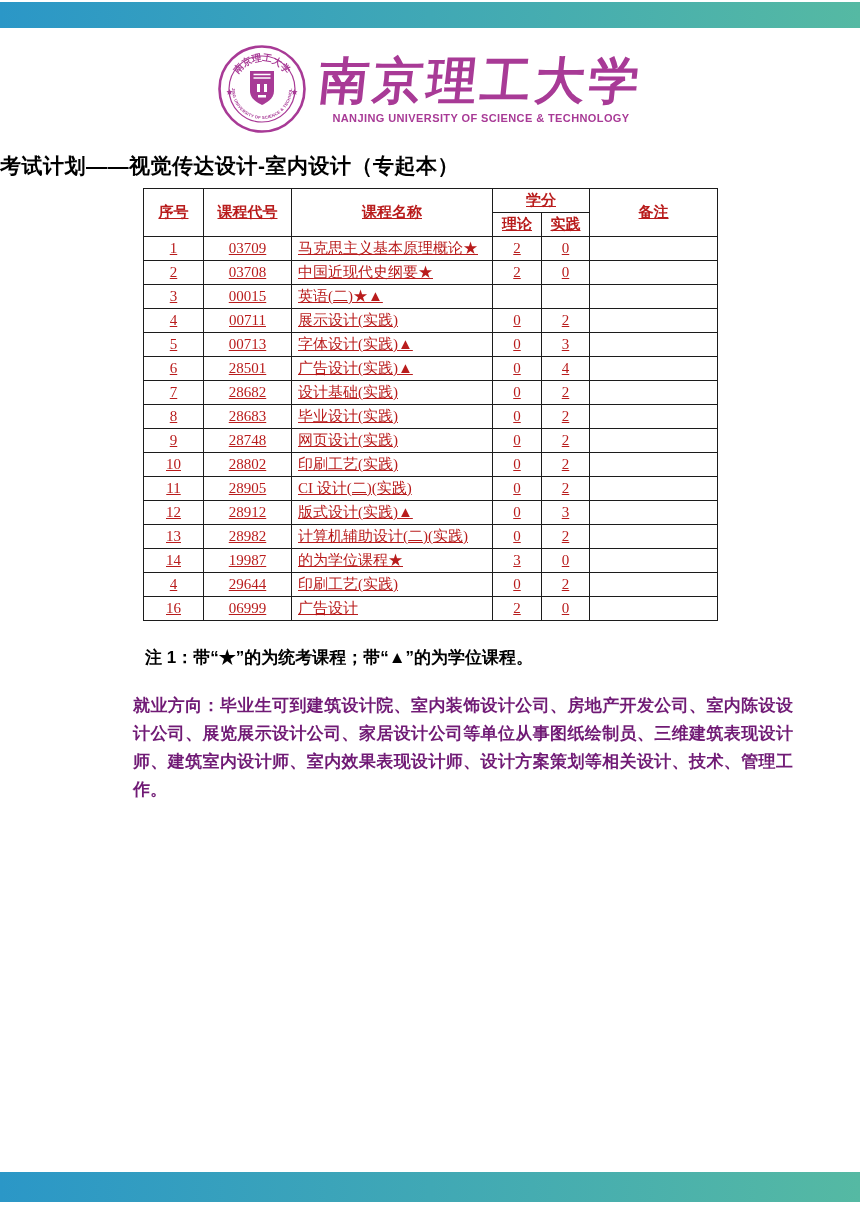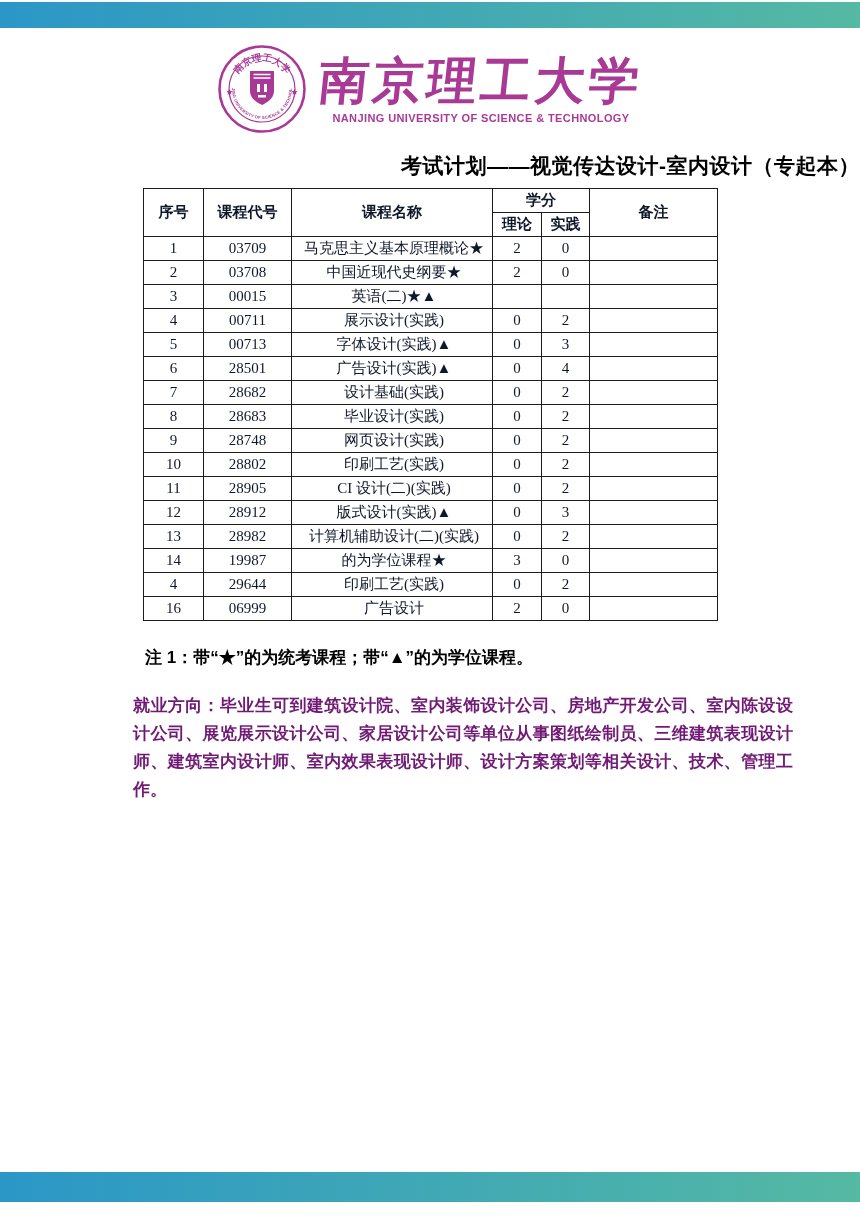--- a/index.html
+++ b/index.html
@@ -26,36 +26,36 @@
     font-size:50px;font-weight:bold;line-height:54px;
     font-family:"DejaVu Serif","Liberation Serif",serif;
     transform:skewX(-6deg);letter-spacing:4px;white-space:nowrap;
   }
   .logo-en{
     font-size:11px;font-weight:bold;letter-spacing:0.4px;margin-top:4px;white-space:nowrap;
   }
 
   
   .doc-title{
-    position:absolute;top:152px;left:0;width:860px;text-align:right;
+    position:absolute;top:152px;left:0;width:860px;text-align:left;
     font-size:21px;font-weight:bold;letter-spacing:0.5px;color:#000;
   }
 
   
   .plan-table{
     position:absolute;top:188px;left:143px;
     border-collapse:collapse;table-layout:fixed;width:574px;
-    font-family:"Liberation Serif","DejaVu Serif",serif;font-size:15px;color:#0f172a;
+    font-family:"Liberation Serif","DejaVu Serif",serif;font-size:15px;color:#b91c1c;text-decoration:underline;
   }
   .plan-table th,.plan-table td{
     border:1.4px solid #1c1c1c;padding:0 2px;height:23px;line-height:23px;
     text-align:center;overflow:hidden;white-space:nowrap;font-weight:normal;
   }
   .plan-table th{font-weight:bold;}
-  .plan-table td.cell-name{text-align:center;padding-left:6px;margin-left:24px;}
+  .plan-table td.cell-name{text-align:left;padding-left:6px;margin-left:24px;}
 
   
   .note1{
     position:absolute;top:646px;left:145px;width:640px;
     font-size:17px;font-weight:bold;color:#000;
   }
   .employment{
     position:absolute;top:692px;left:133px;width:660px;
     font-size:17px;line-height:28px;font-weight:600;color:#701a75;text-align:justify;
   }

